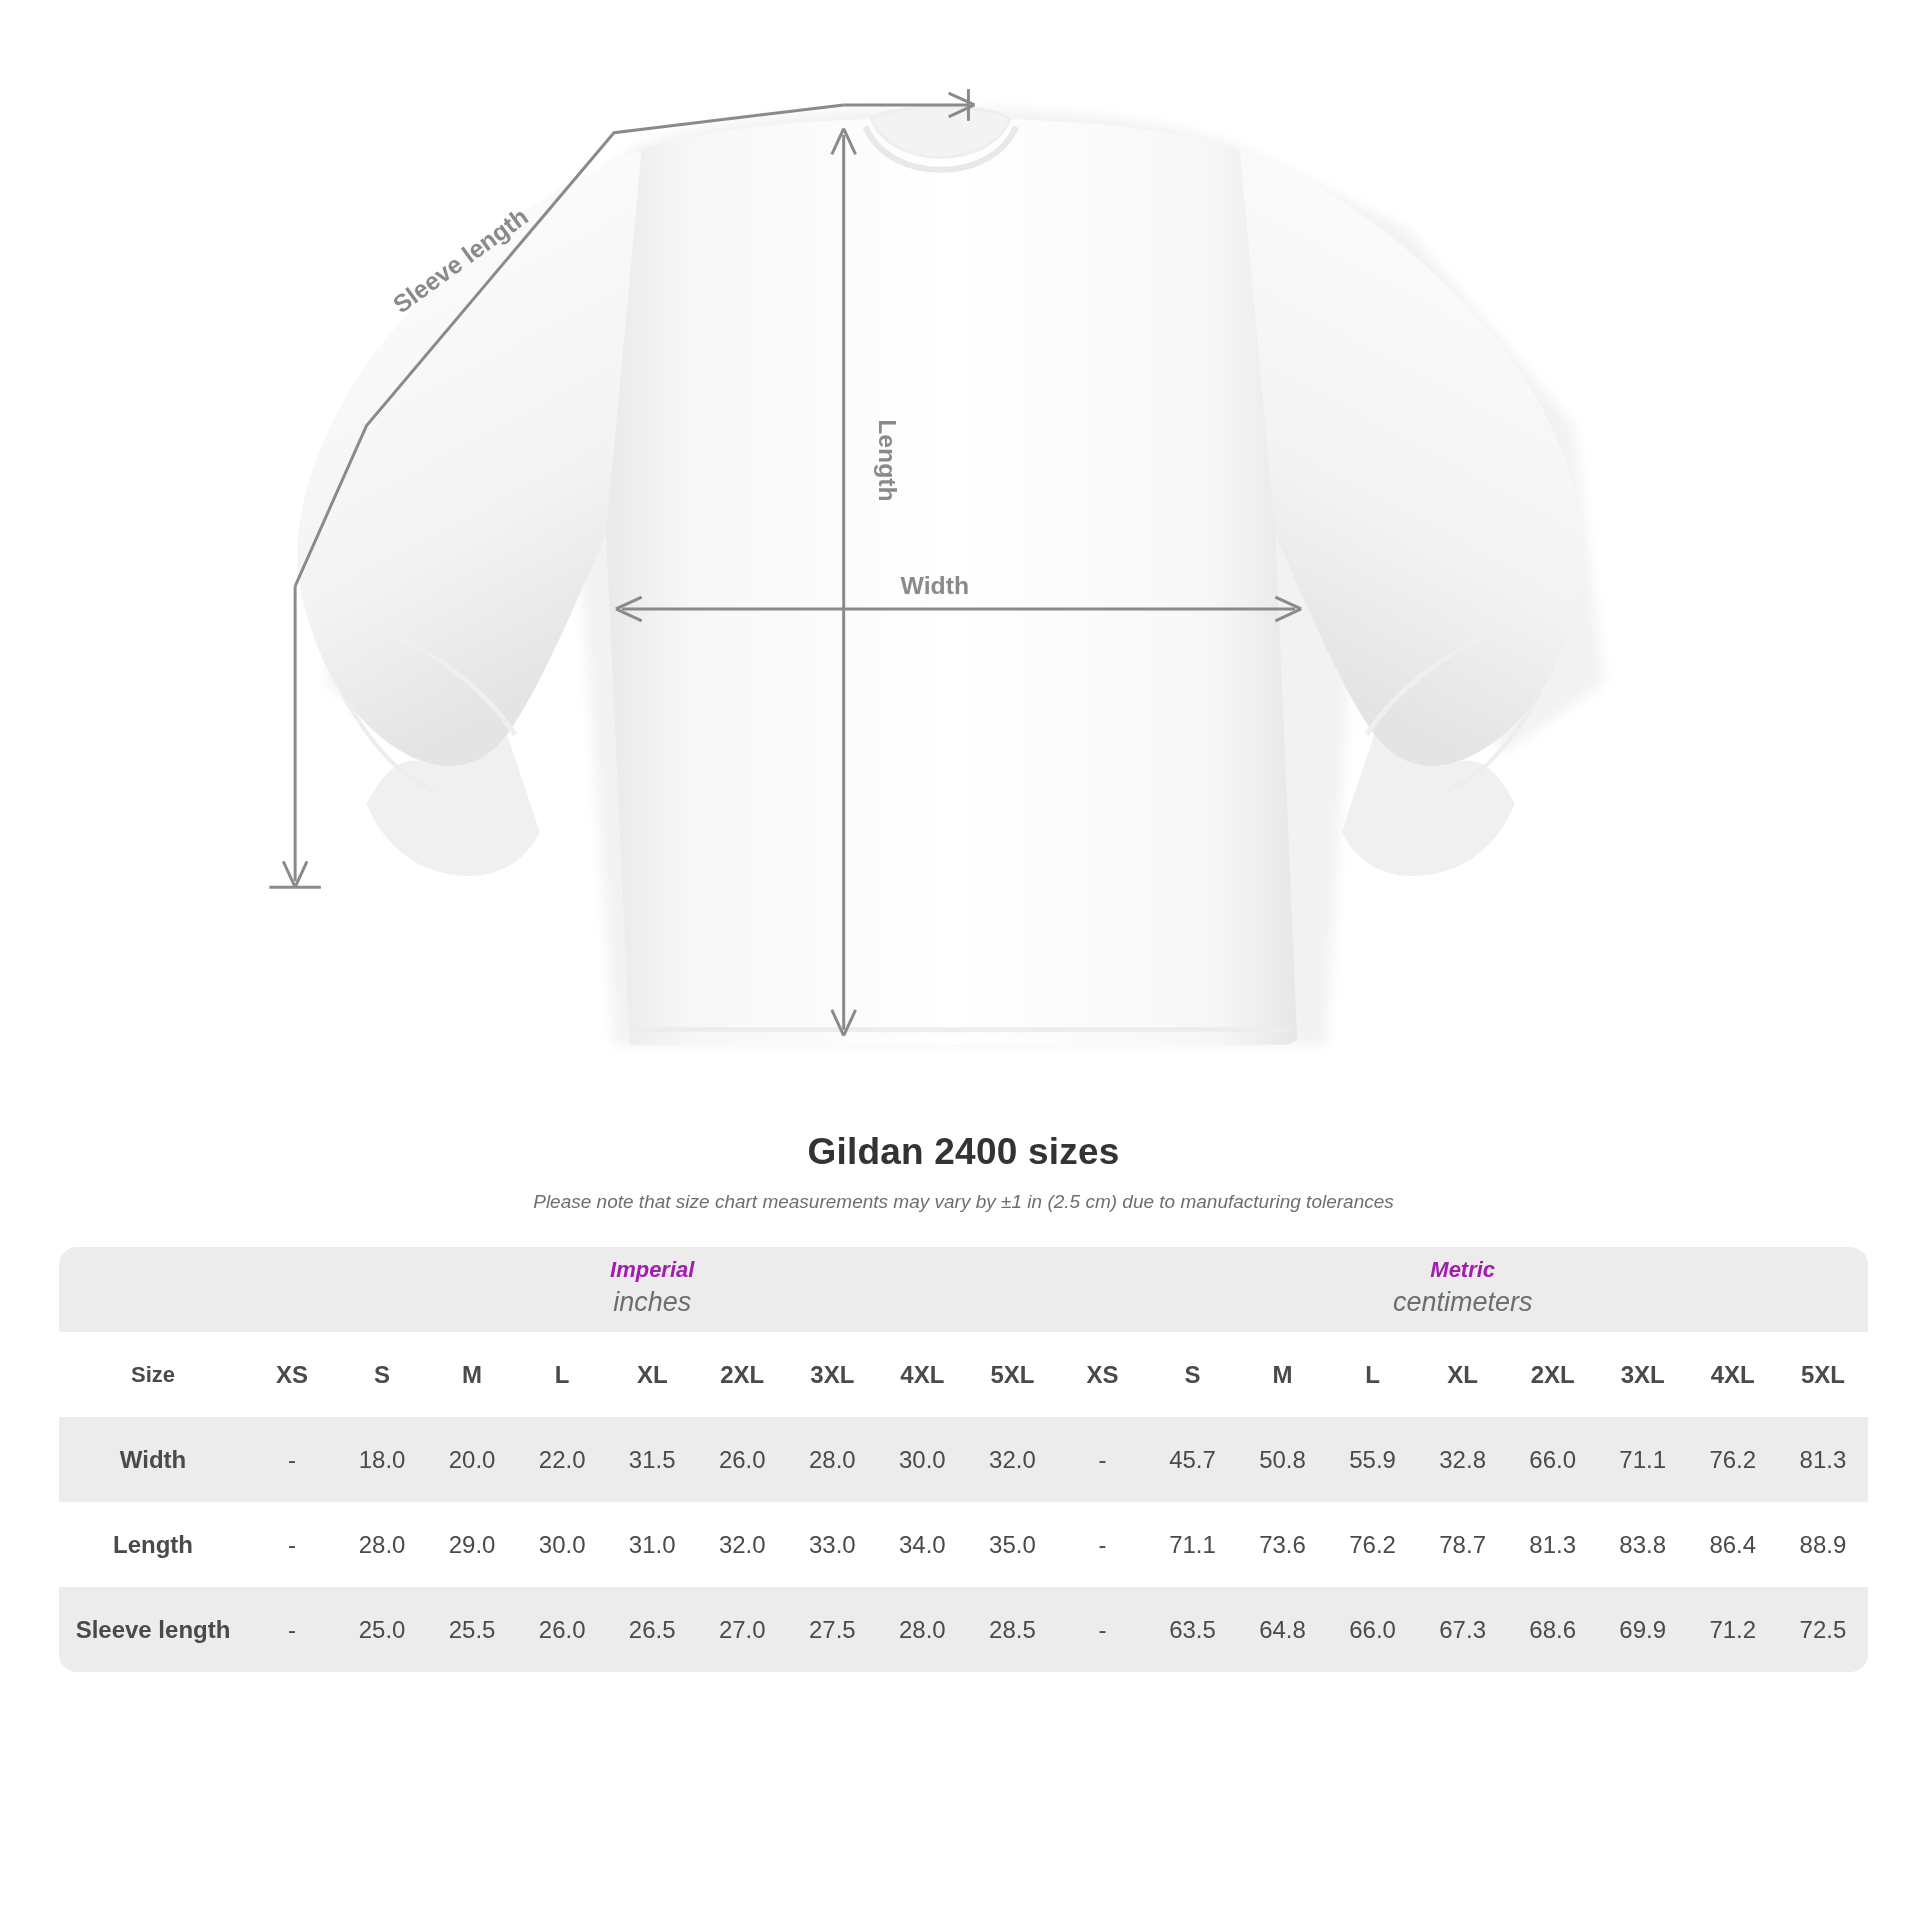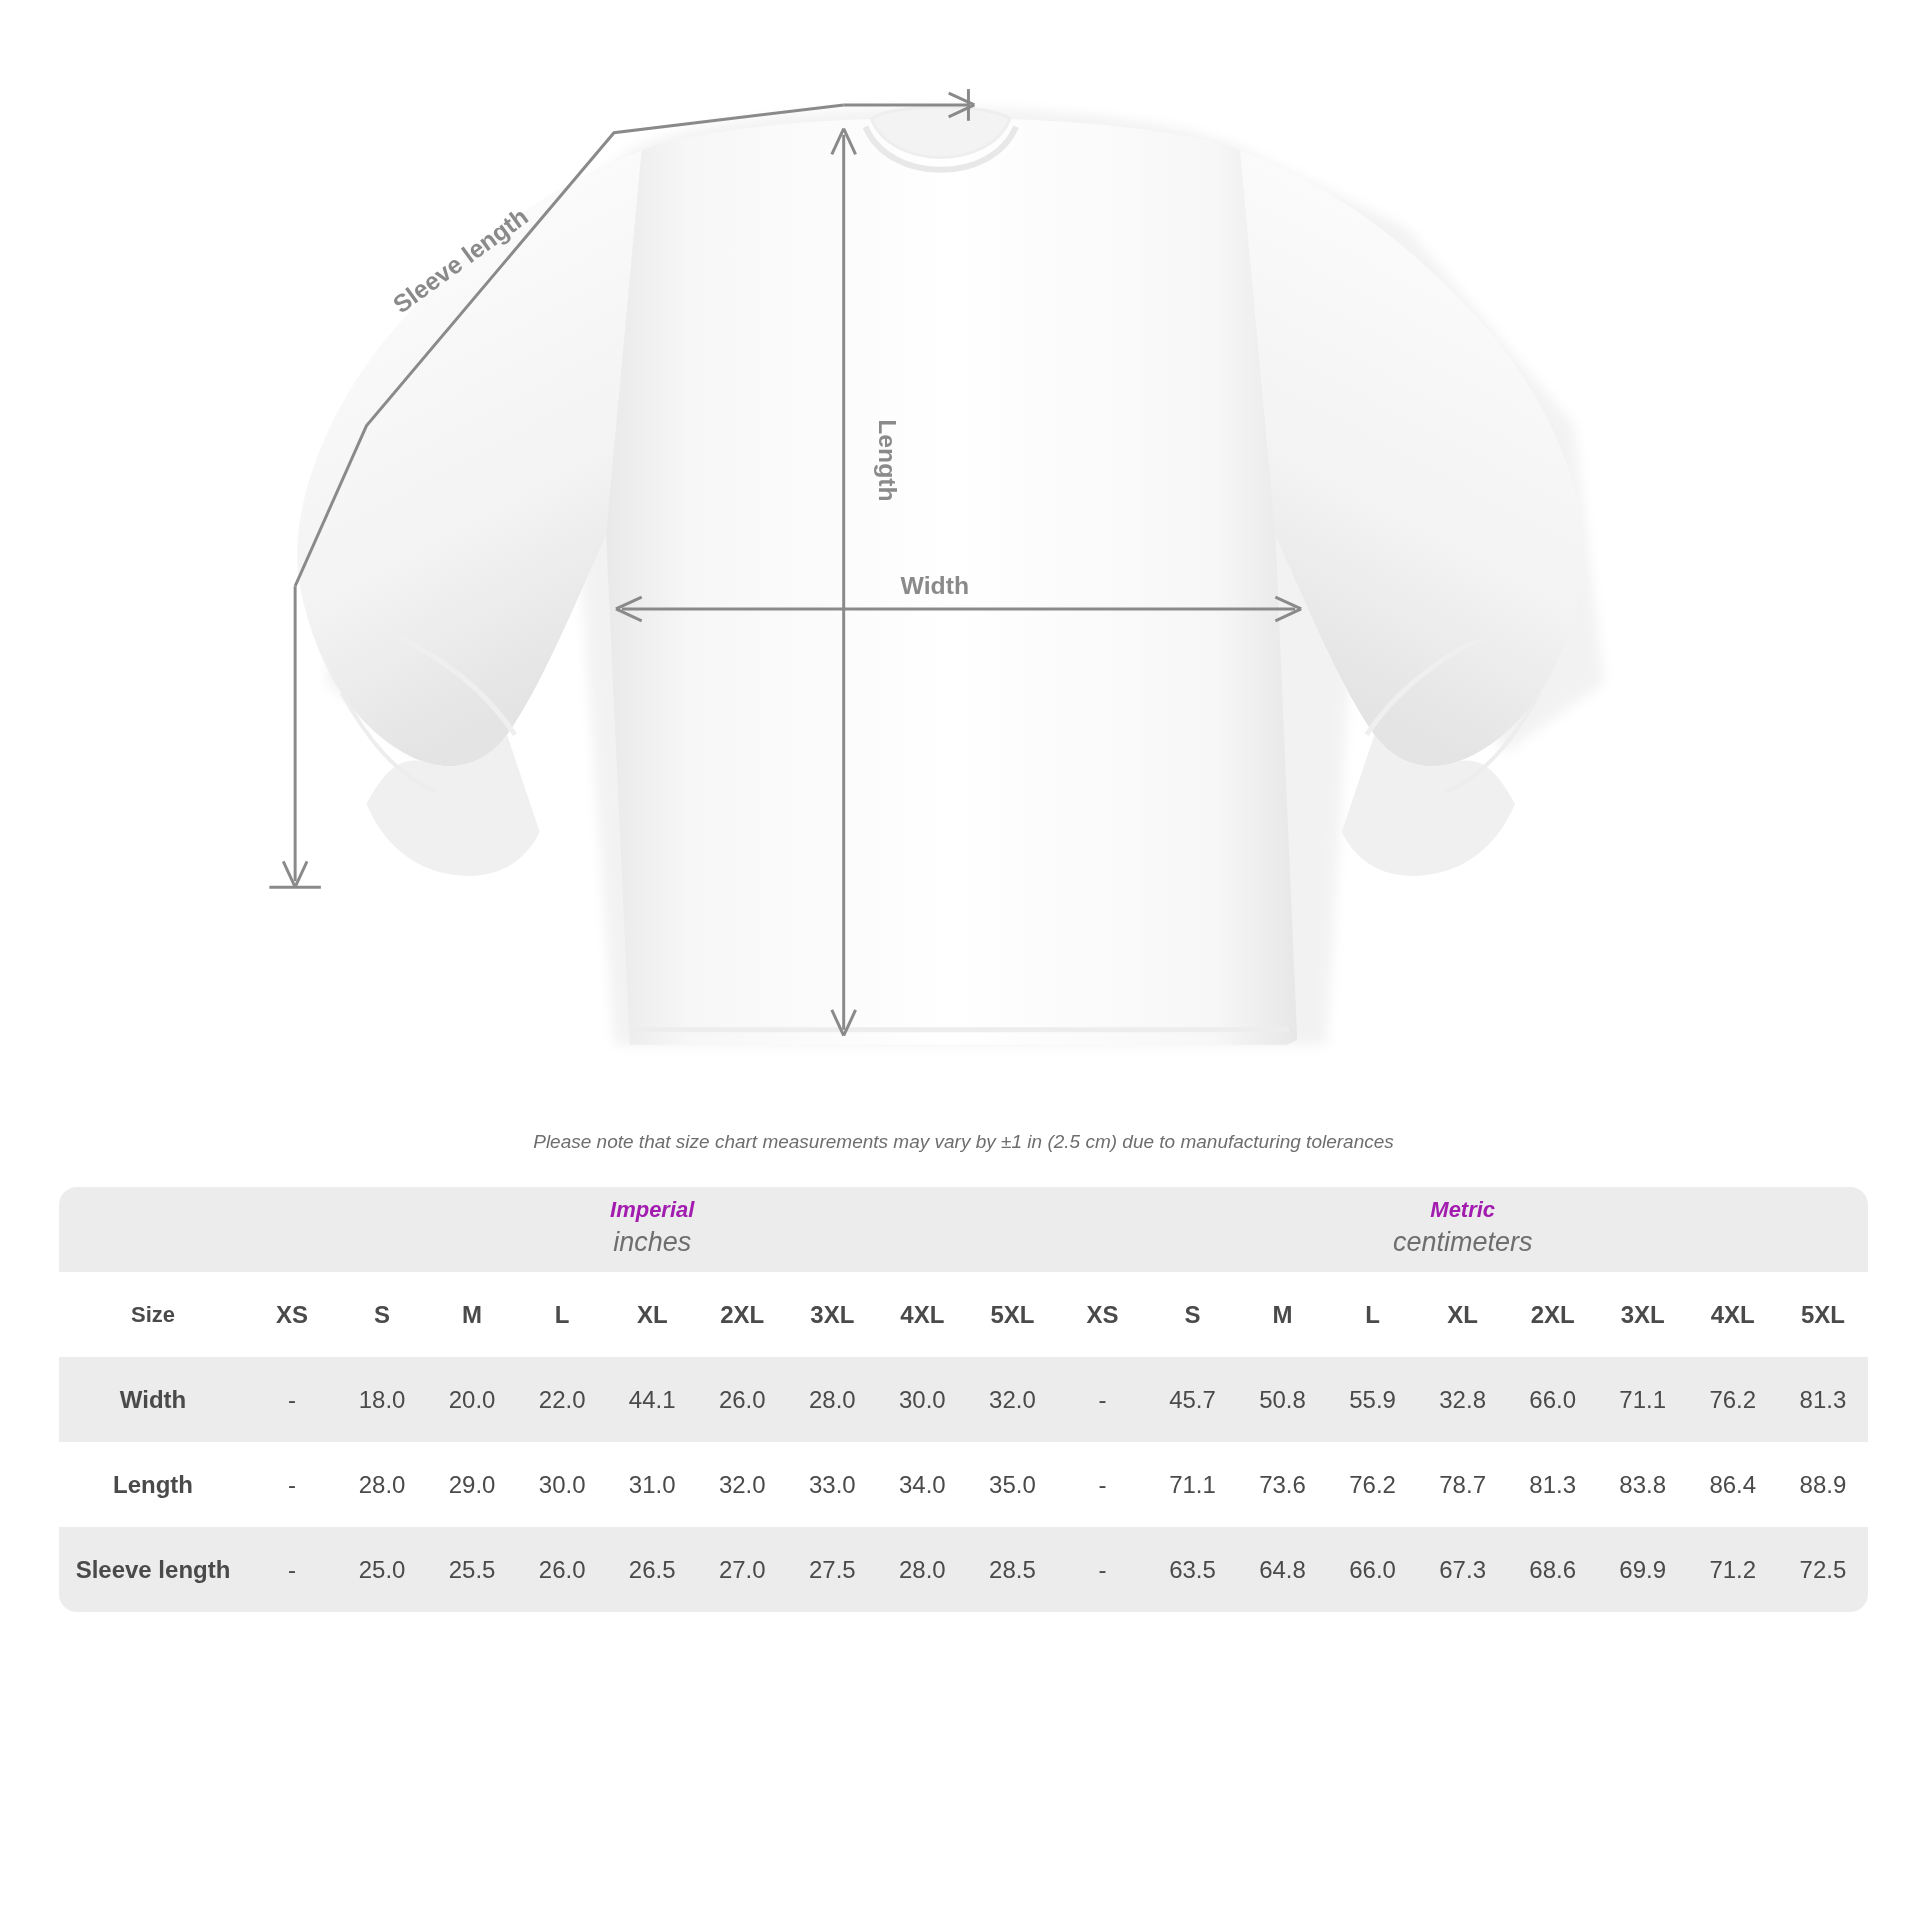--- a/index.html
+++ b/index.html
@@ -185,20 +185,21 @@
         <polyline points="852,106 620,134 370,430 298,592"></polyline>
         <line x1="298" y1="592" x2="298" y2="890"></line>
         <path d="M298 896 L286 870 M298 896 L310 870"></path>
         <line x1="272" y1="896" x2="324" y2="896"></line>
       </g>
       <text x="470" y="270" fill="#8a8a8a" font-size="25" font-weight="bold" font-family="Liberation Sans, sans-serif" text-anchor="middle" transform="rotate(-36 470 270)">Sleeve length</text>
     </svg>
   </div>
 
   <div class="title-block">
+    <div class="chart-title">Gildan 2400 sizes</div>
     <div class="chart-note">Please note that size chart measurements may vary by ±1 in (2.5 cm) due to manufacturing tolerances</div>
   </div>
 
   <div class="table-wrap">
     <table class="size-table">
       <colgroup>
         <col style="width:188px">
         <col span="18">
       </colgroup>
       <tbody>
@@ -235,21 +236,21 @@
           <td>4XL</td>
           <td>5XL</td>
         </tr>
 
         <tr class="row-even">
           <td class="rowlabel">Width</td>
           <td>-</td>
           <td>18.0</td>
           <td>20.0</td>
           <td>22.0</td>
-          <td>44.1</td>
+          <td>31.5</td>
           <td>26.0</td>
           <td>28.0</td>
           <td>30.0</td>
           <td>32.0</td>
           <td>-</td>
           <td>45.7</td>
           <td>50.8</td>
           <td>55.9</td>
           <td>32.8</td>
           <td>66.0</td>

